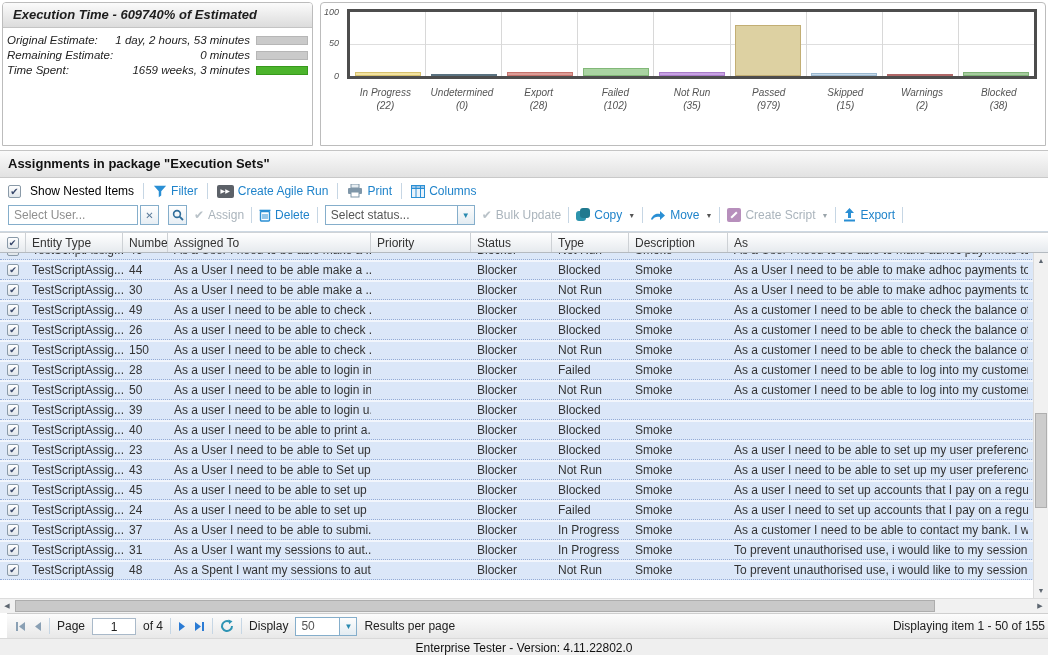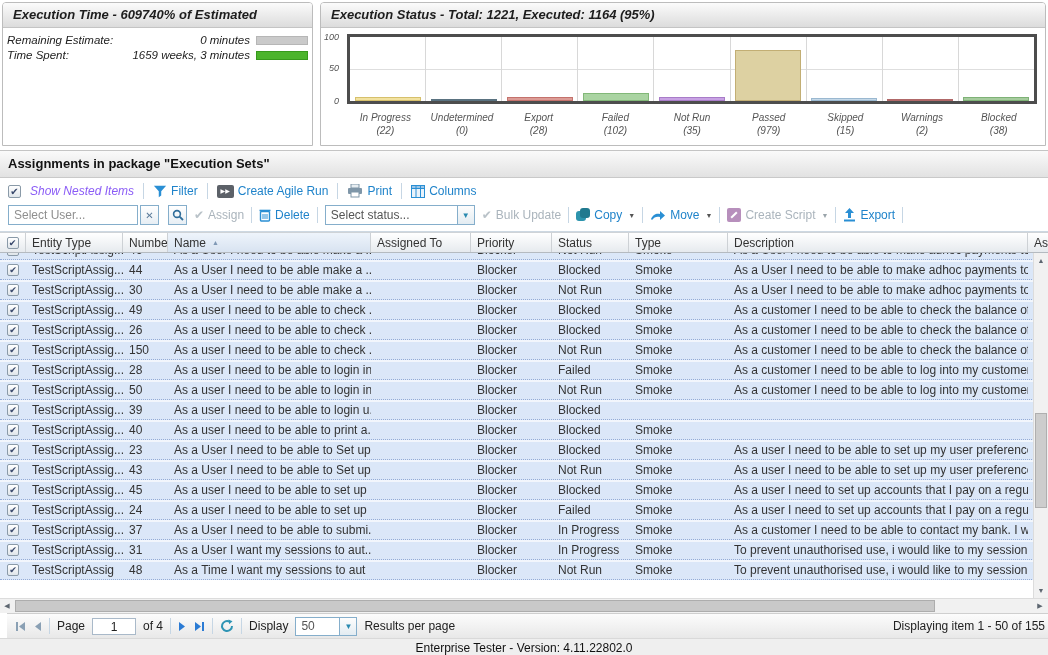--- a/index.html
+++ b/index.html
@@ -48,21 +48,21 @@
   .tb1 { padding:5px 8px 4px; gap:9px; }
   .tb2 { padding:2px 8px 6px; gap:7px; border-bottom:1px solid #cdd8e2; }
   .link { color:#1f83ca; display:flex; align-items:center; gap:4px; white-space:nowrap; cursor:default; }
   .dis  { color:#aab4bc; display:flex; align-items:center; gap:4px; white-space:nowrap; }
   .sep { width:1px; height:16px; background:#c6d6e4; flex:0 0 auto; }
   .cb {
     width:13px; height:13px; border:1px solid #8a9aa8; border-radius:2px;
     background:linear-gradient(#fff,#dfe5ea); font-size:10px; line-height:11px;
     text-align:center; color:#37476b; flex:0 0 auto;
   }
-  .lbl { color:#8b5cf6;font-style:italic; }
+  .lbl { color:#000000; }
   .inp { height:20px; border:1px solid #85aecb; background:#fff; display:flex; align-items:center; }
   .sel-user { width:130px; padding-left:5px; color:#8f8f8f; }
   .mini-btn {
     width:19px; height:20px; border:1px solid #85aecb; margin-left:2px;
     background:linear-gradient(#fff,#e7eef4); display:flex; align-items:center; justify-content:center;
     color:#5a7a9a; font-size:10px;
   }
   .dd { border:1px solid #85aecb; background:#fff; height:20px; display:flex; align-items:center; }
   .dd-status { width:150px; }
   .dd-txt { flex:1; padding-left:5px; color:#555; white-space:nowrap; overflow:hidden; }
@@ -126,33 +126,37 @@
   }
 </style>
 </head>
 <body>
 
 <div class="top">
   <div class="panel panel-time">
     <div class="panel-h">Execution Time - 609740% of Estimated</div>
     <div class="stats">
         <div class="stat-row">
+          <span class="stat-label">Original Estimate:</span>
+          <span class="stat-value">1 day, 2 hours, 53 minutes</span>
+          <span class="stat-bar" style="background: rgb(202, 202, 202); border: 1px solid rgb(182, 182, 182);"></span>
+        </div>
+        <div class="stat-row">
           <span class="stat-label">Remaining Estimate:</span>
           <span class="stat-value">0 minutes</span>
           <span class="stat-bar" style="background: rgb(202, 202, 202); border: 1px solid rgb(182, 182, 182);"></span>
         </div>
         <div class="stat-row">
           <span class="stat-label">Time Spent:</span>
           <span class="stat-value">1659 weeks, 3 minutes</span>
           <span class="stat-bar" style="background: rgb(76, 180, 44); border: 1px solid rgb(55, 153, 28);"></span>
         </div>
       </div>
   </div>
   <div class="panel panel-status">
-    <div class="panel-h">Execution Status - Total: 1221, Executed: 1164 (95%)</div>
     <div class="chart-wrap">
       <div class="chart-main">
         <div class="yaxis">
           <span class="t100">100</span>
           <span class="t50">50</span>
           <span class="t0">0</span>
         </div>
         <div class="plot">
           <div class="grid50"></div>
         <div class="chart-cell">
@@ -334,24 +338,20 @@
   </span>
   <span class="sep"></span>
 </div>
 
 <div class="thead grid-cols">
   <div class="th th-cb">
     <div class="cb cb-sm">✔</div>
   </div>
   <div class="th">Entity Type</div>
   <div class="th">Number</div>
-  <div class="th th-name">
-    <span>Name</span>
-    <span class="sort-arrow">▲</span>
-  </div>
   <div class="th">Assigned To</div>
   <div class="th">Priority</div>
   <div class="th">Status</div>
   <div class="th">Type</div>
   <div class="th">Description</div>
   <div class="th">As</div>
 </div>
 
 <div class="tbody-wrap">
   <div class="rows">
@@ -578,21 +578,21 @@
         <div class="td">Smoke</div>
         <div class="td">To prevent unauthorised use, i would like to my session t...</div>
         <div class="td"></div>
       </div>
       <div class="trow grid-cols">
         <div class="td td-cb">
           <div class="cb cb-sm">✔</div>
         </div>
         <div class="td">TestScriptAssig</div>
         <div class="td">48</div>
-        <div class="td">As a Time I want my sessions to aut</div>
+        <div class="td">As a Spent I want my sessions to aut</div>
         <div class="td"></div>
         <div class="td">Blocker</div>
         <div class="td">Not Run</div>
         <div class="td">Smoke</div>
         <div class="td">To prevent unauthorised use, i would like to my session t...</div>
         <div class="td"></div>
       </div>
     </div>
   <div class="vscroll">
     <div class="vbtn">▲</div>

